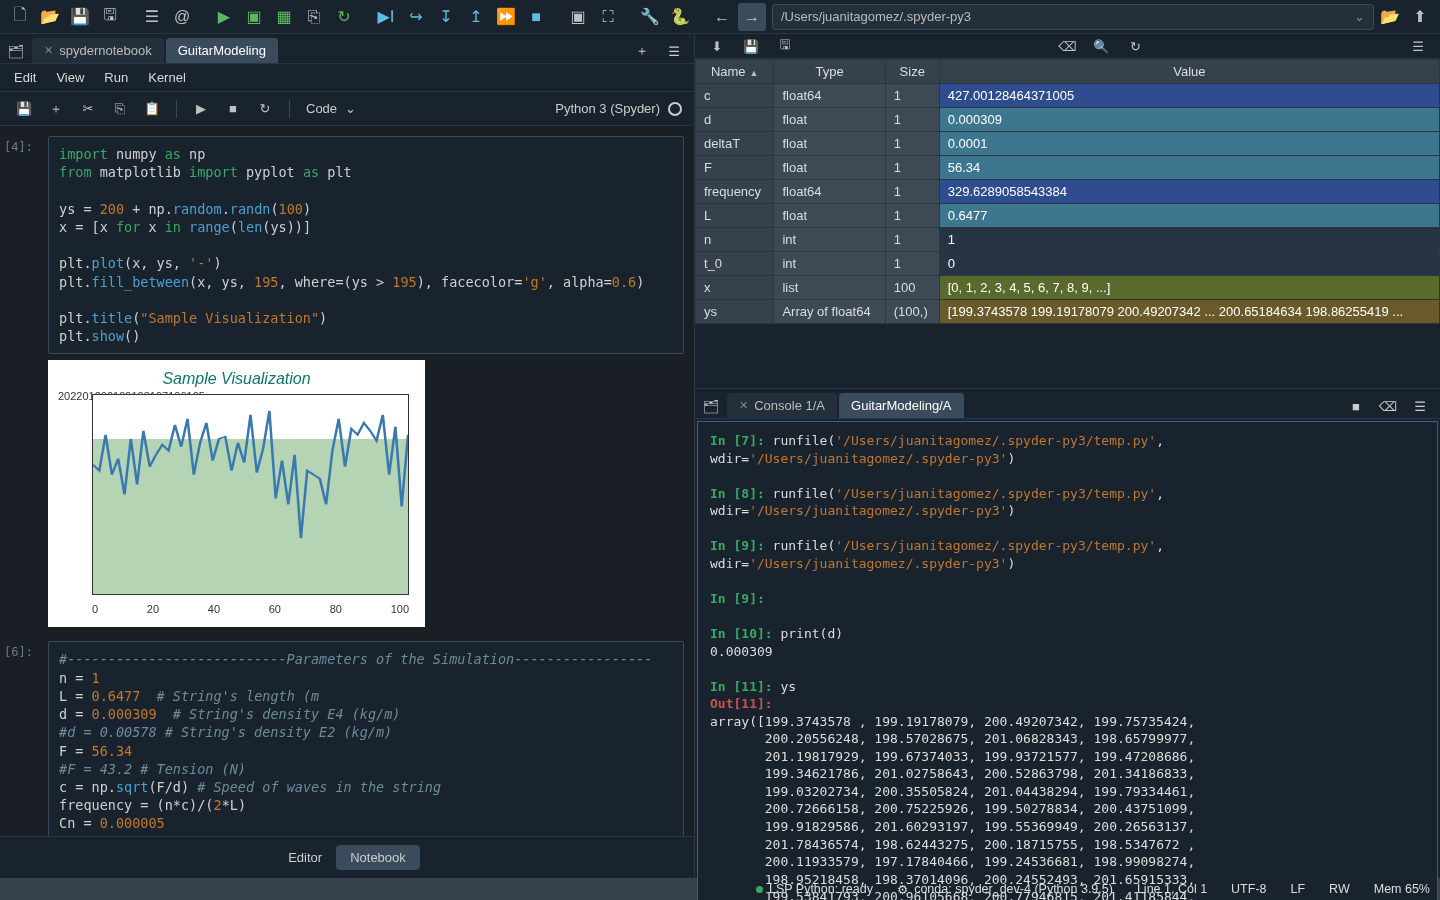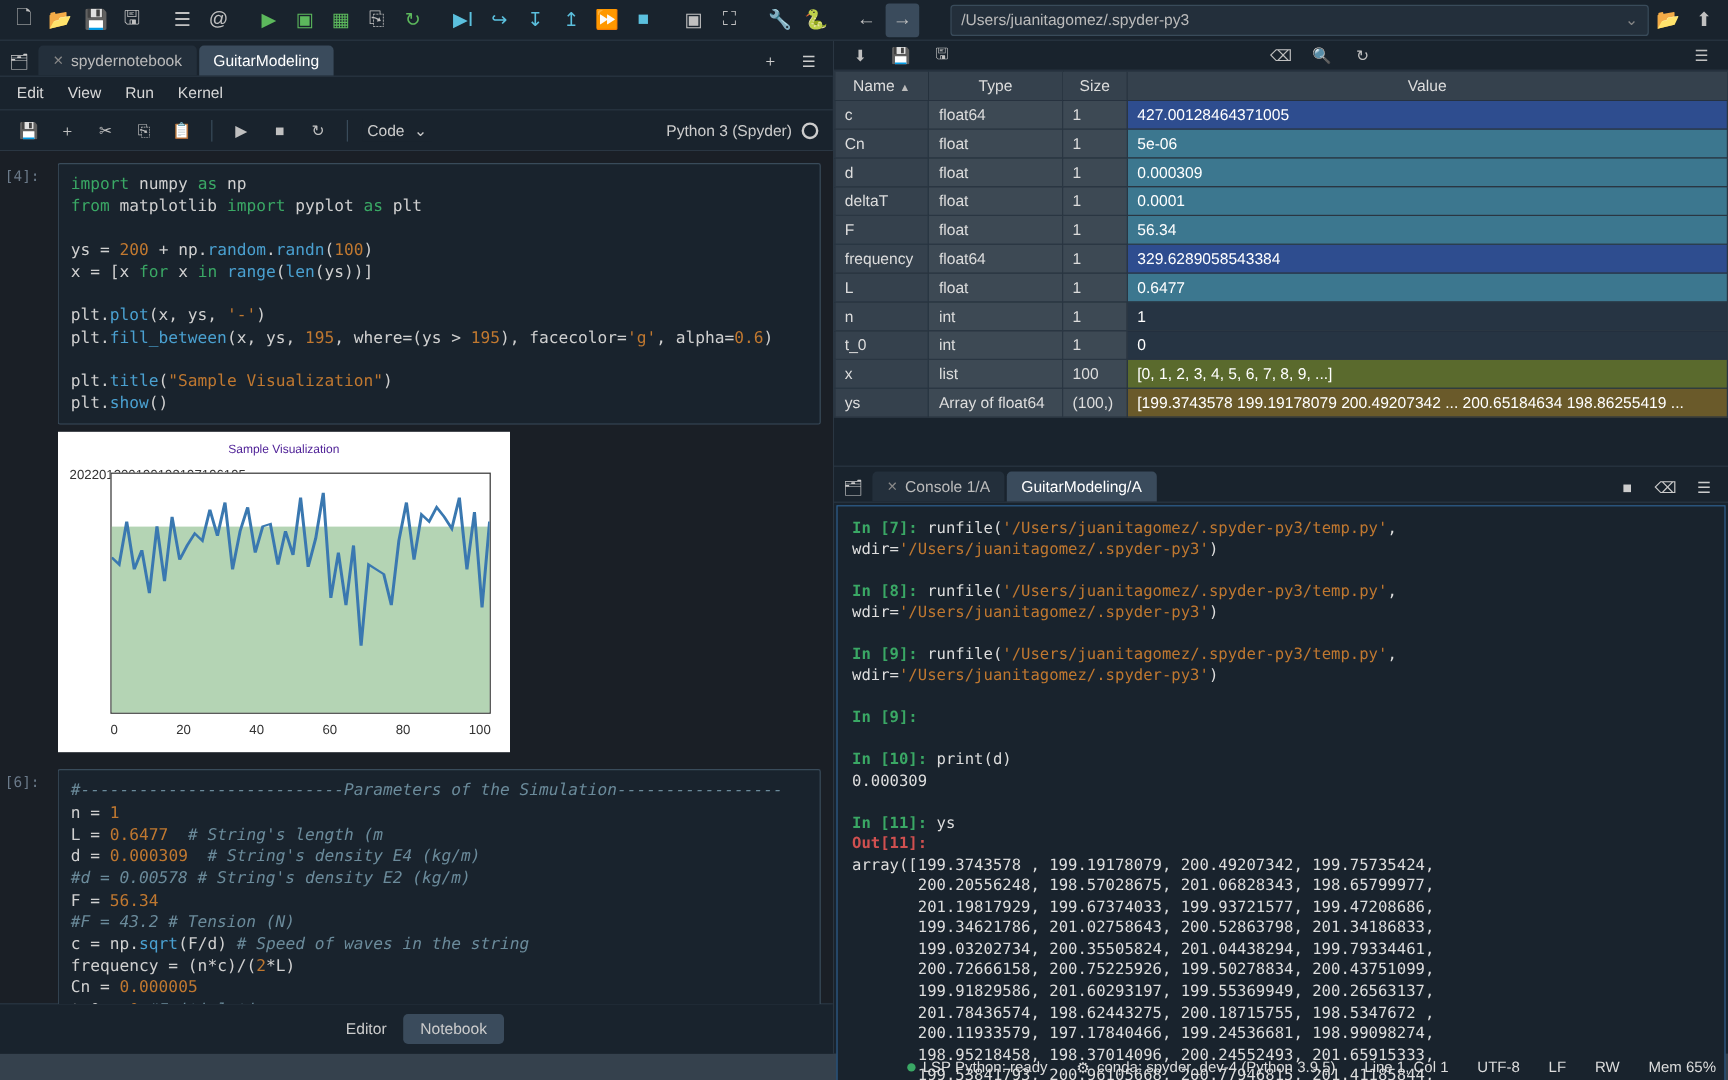--- a/index.html
+++ b/index.html
@@ -9,21 +9,21 @@
 
 
 .top-toolbar { height:34px; background:#19232d; border-bottom:1px solid #2a3642;
   display:flex; align-items:center; padding:0 6px; gap:2px; }
 .tool-btn { width:28px; height:28px; display:flex; align-items:center; justify-content:center;
   color:#c0c0c0; cursor:pointer; border-radius:3px; font-size:16px; }
 .tool-btn.green { color:#5cb85c; }
 .tool-btn.blue { color:#5bc0de; }
 .tool-btn.orange { color:#e0a030; }
 .tool-sep { width:10px; }
-.path-box { flex:1; margin-left:24px; background:#232f3b; border:1px solid #394b5a;
+.path-box { flex:1; margin-left:4px; background:#232f3b; border:1px solid #394b5a;
   height:26px; display:flex; align-items:center; padding:0 8px; color:#bbb; border-radius:3px; }
 
 
 .main { display:flex; height:calc(900px - 34px - 22px); }
 .left-pane { width:695px; display:flex; flex-direction:column; border-right:1px solid #2a3642; }
 .right-pane { flex:1; display:flex; flex-direction:column; }
 
 
 .tab-row { height:30px; background:#19232d; display:flex; align-items:flex-end;
   border-bottom:1px solid #2a3642; padding-left:4px; position:relative; }
@@ -63,21 +63,21 @@
 
 .k-kw { color:#3aa865; font-weight:500; } 
 .k-fn { color:#4aa0d0; }                   
 .k-num { color:#c07830; }                  
 .k-str { color:#c07830; }                  
 .k-op { color:#d0d0d0; }
 .k-com { color:#6b8b9b; font-style:italic; }
 
 
 .mpl { width:365px; height:255px; position:relative; font-family:sans-serif; color:#333; }
-.mpl-title { text-align:center; font-size:10px; padding:4px 0; color:#4c1d95; }
+.mpl-title { text-align:center; font-size:16px; padding:4px 0; color:#0f766e;font-style:italic; }
 .mpl-axes { position:absolute; left:38px; top:28px; right:10px; bottom:26px;
   border:1px solid #333; background:#fff; }
 .mpl-fill { position:absolute; left:0; right:0; bottom:0; background:#76b076; opacity:0.55; }
 .mpl-yticks { position:absolute; left:4px; top:24px; bottom:22px; width:30px;
   display:flex; flex-direction:row; justify-content:space-between; font-size:11px; text-align:right; }
 .mpl-xticks { position:absolute; left:38px; right:10px; bottom:6px; display:flex;
   justify-content:space-between; font-size:11px; }
 
 
 .bottom-tabs { height:42px; display:flex; align-items:center; justify-content:center; gap:0;
@@ -312,26 +312,20 @@
         </tr>
           </thead>
         <tbody id="varexp-body">
             <tr>
               <td class="name">c</td>
               <td class="typ">float64</td>
               <td class="sz">1</td>
               <td class="val val-blue">427.00128464371005</td>
             </tr>
             <tr>
-              <td class="name">Cn</td>
-              <td class="typ">float</td>
-              <td class="sz">1</td>
-              <td class="val val-teal">5e-06</td>
-            </tr>
-            <tr>
               <td class="name">d</td>
               <td class="typ">float</td>
               <td class="sz">1</td>
               <td class="val val-teal">0.000309</td>
             </tr>
             <tr>
               <td class="name">deltaT</td>
               <td class="typ">float</td>
               <td class="sz">1</td>
               <td class="val val-teal">0.0001</td>

